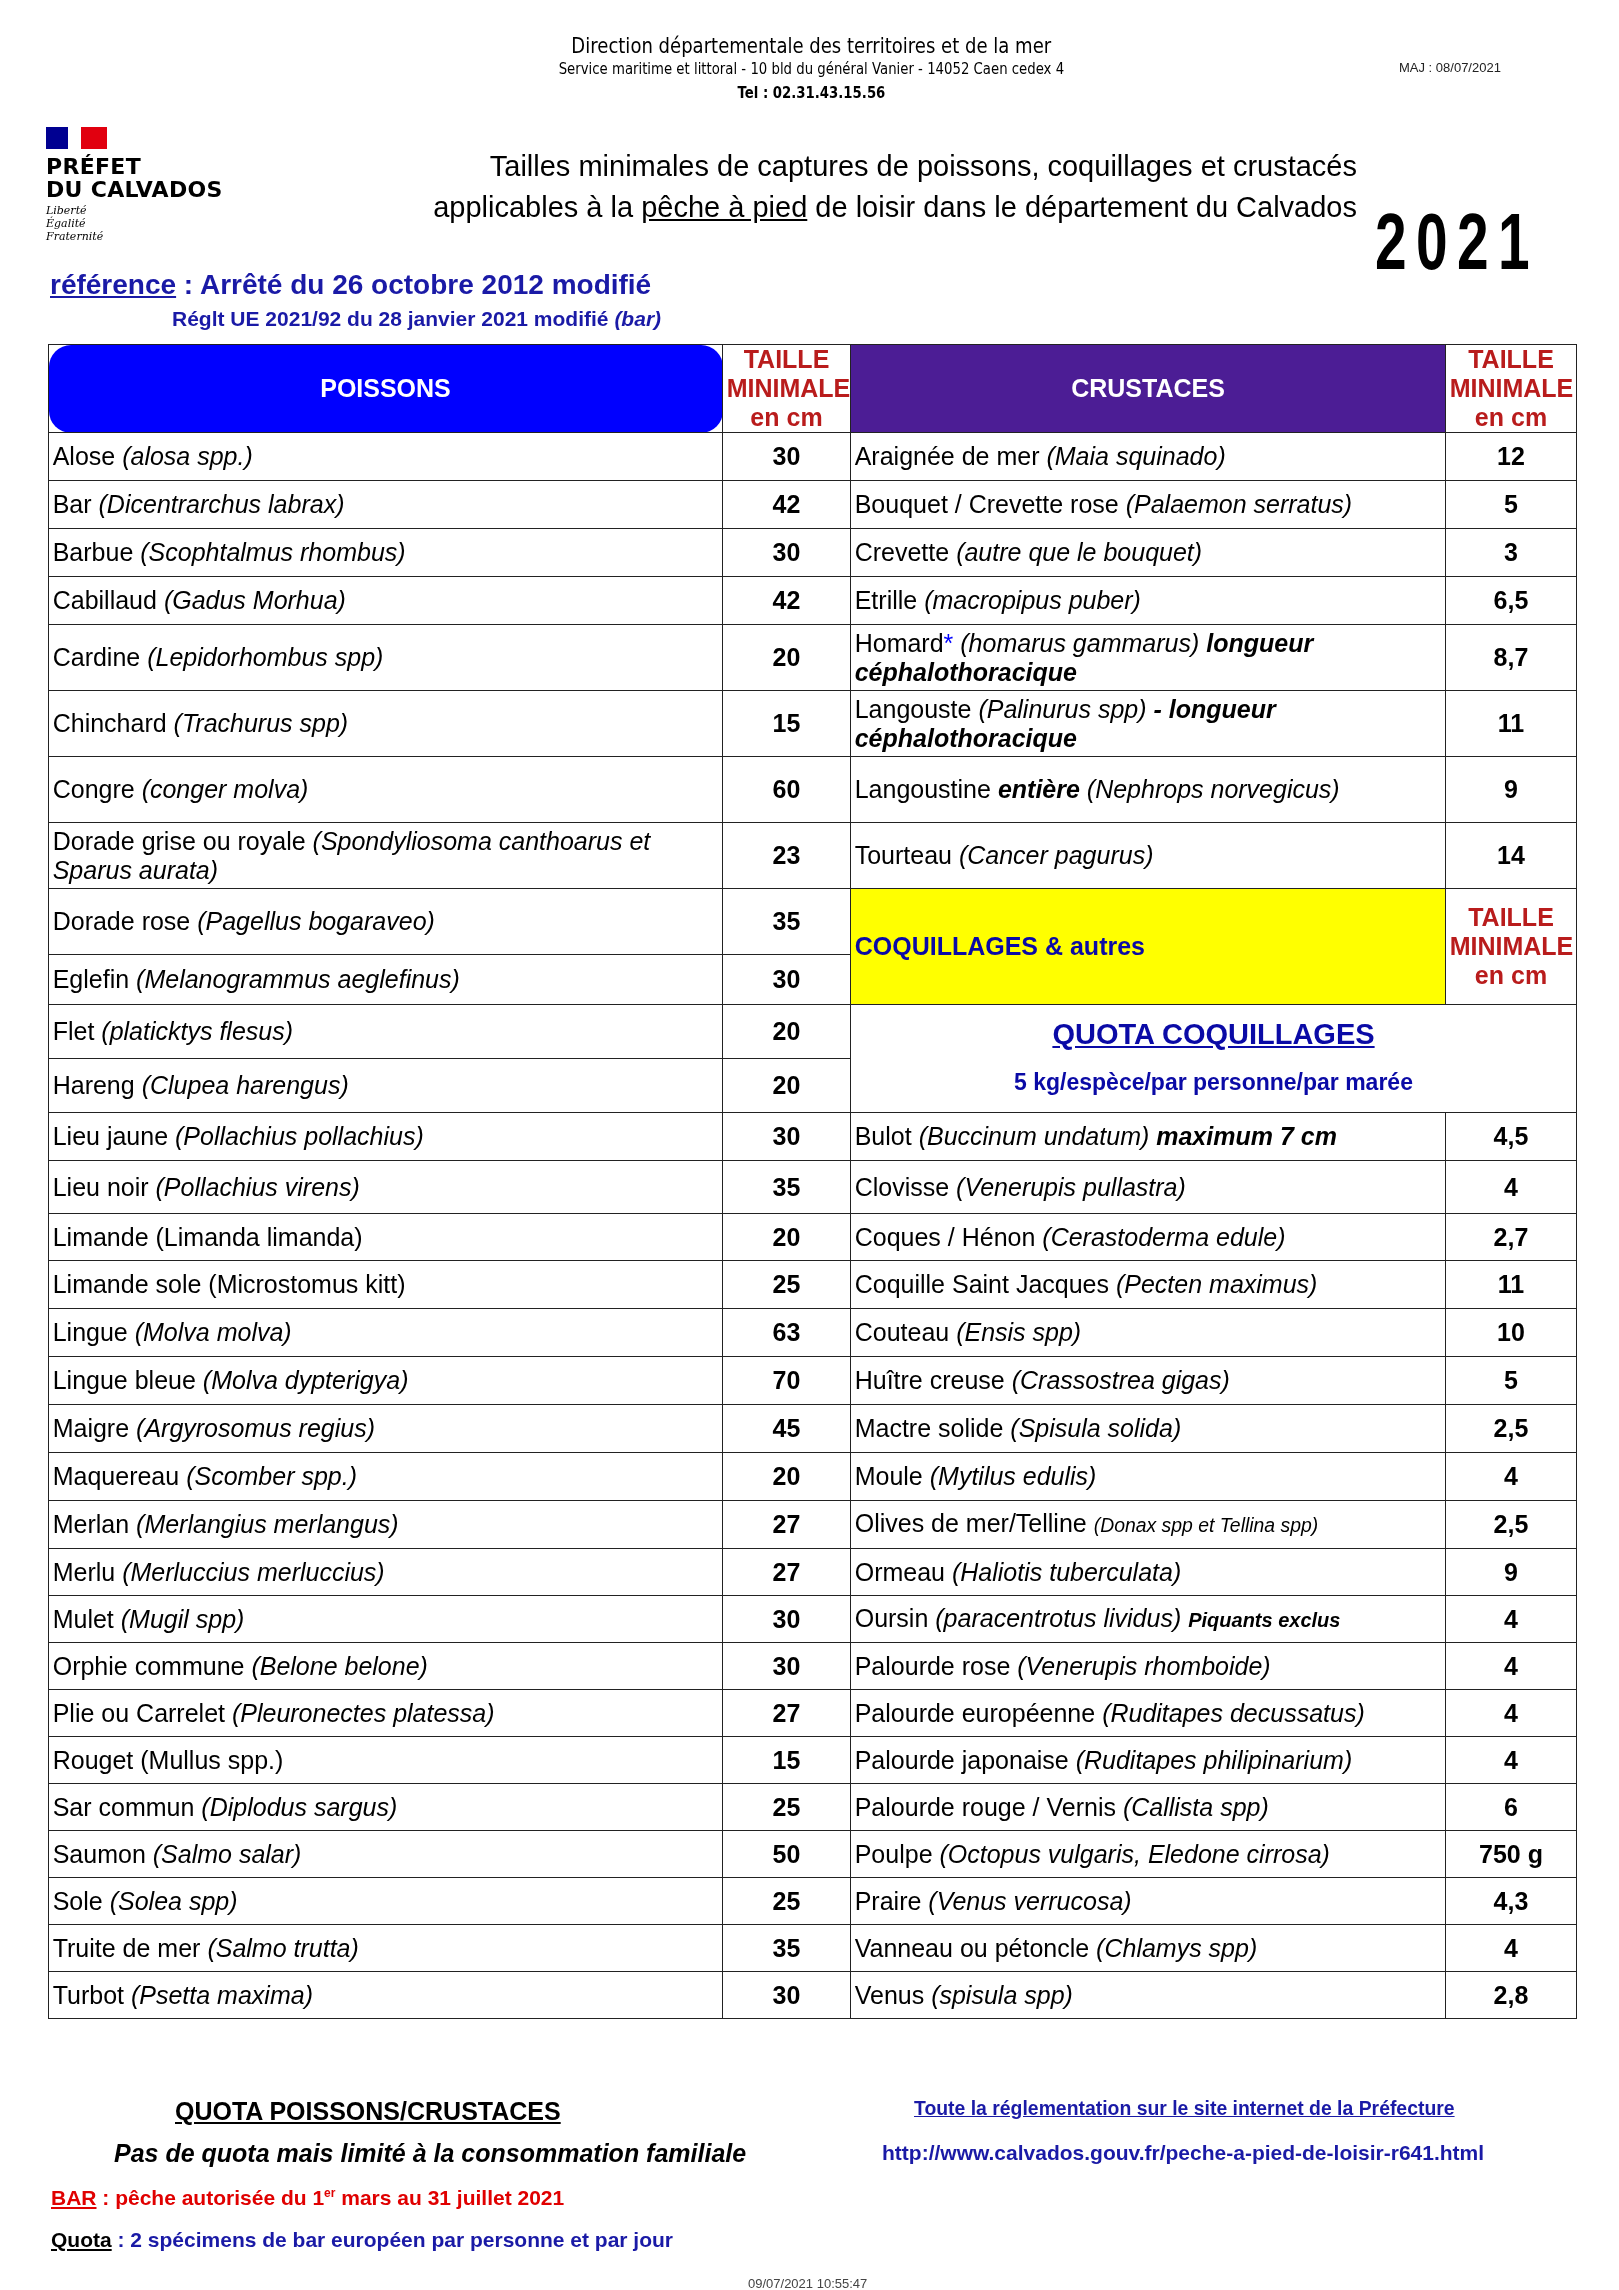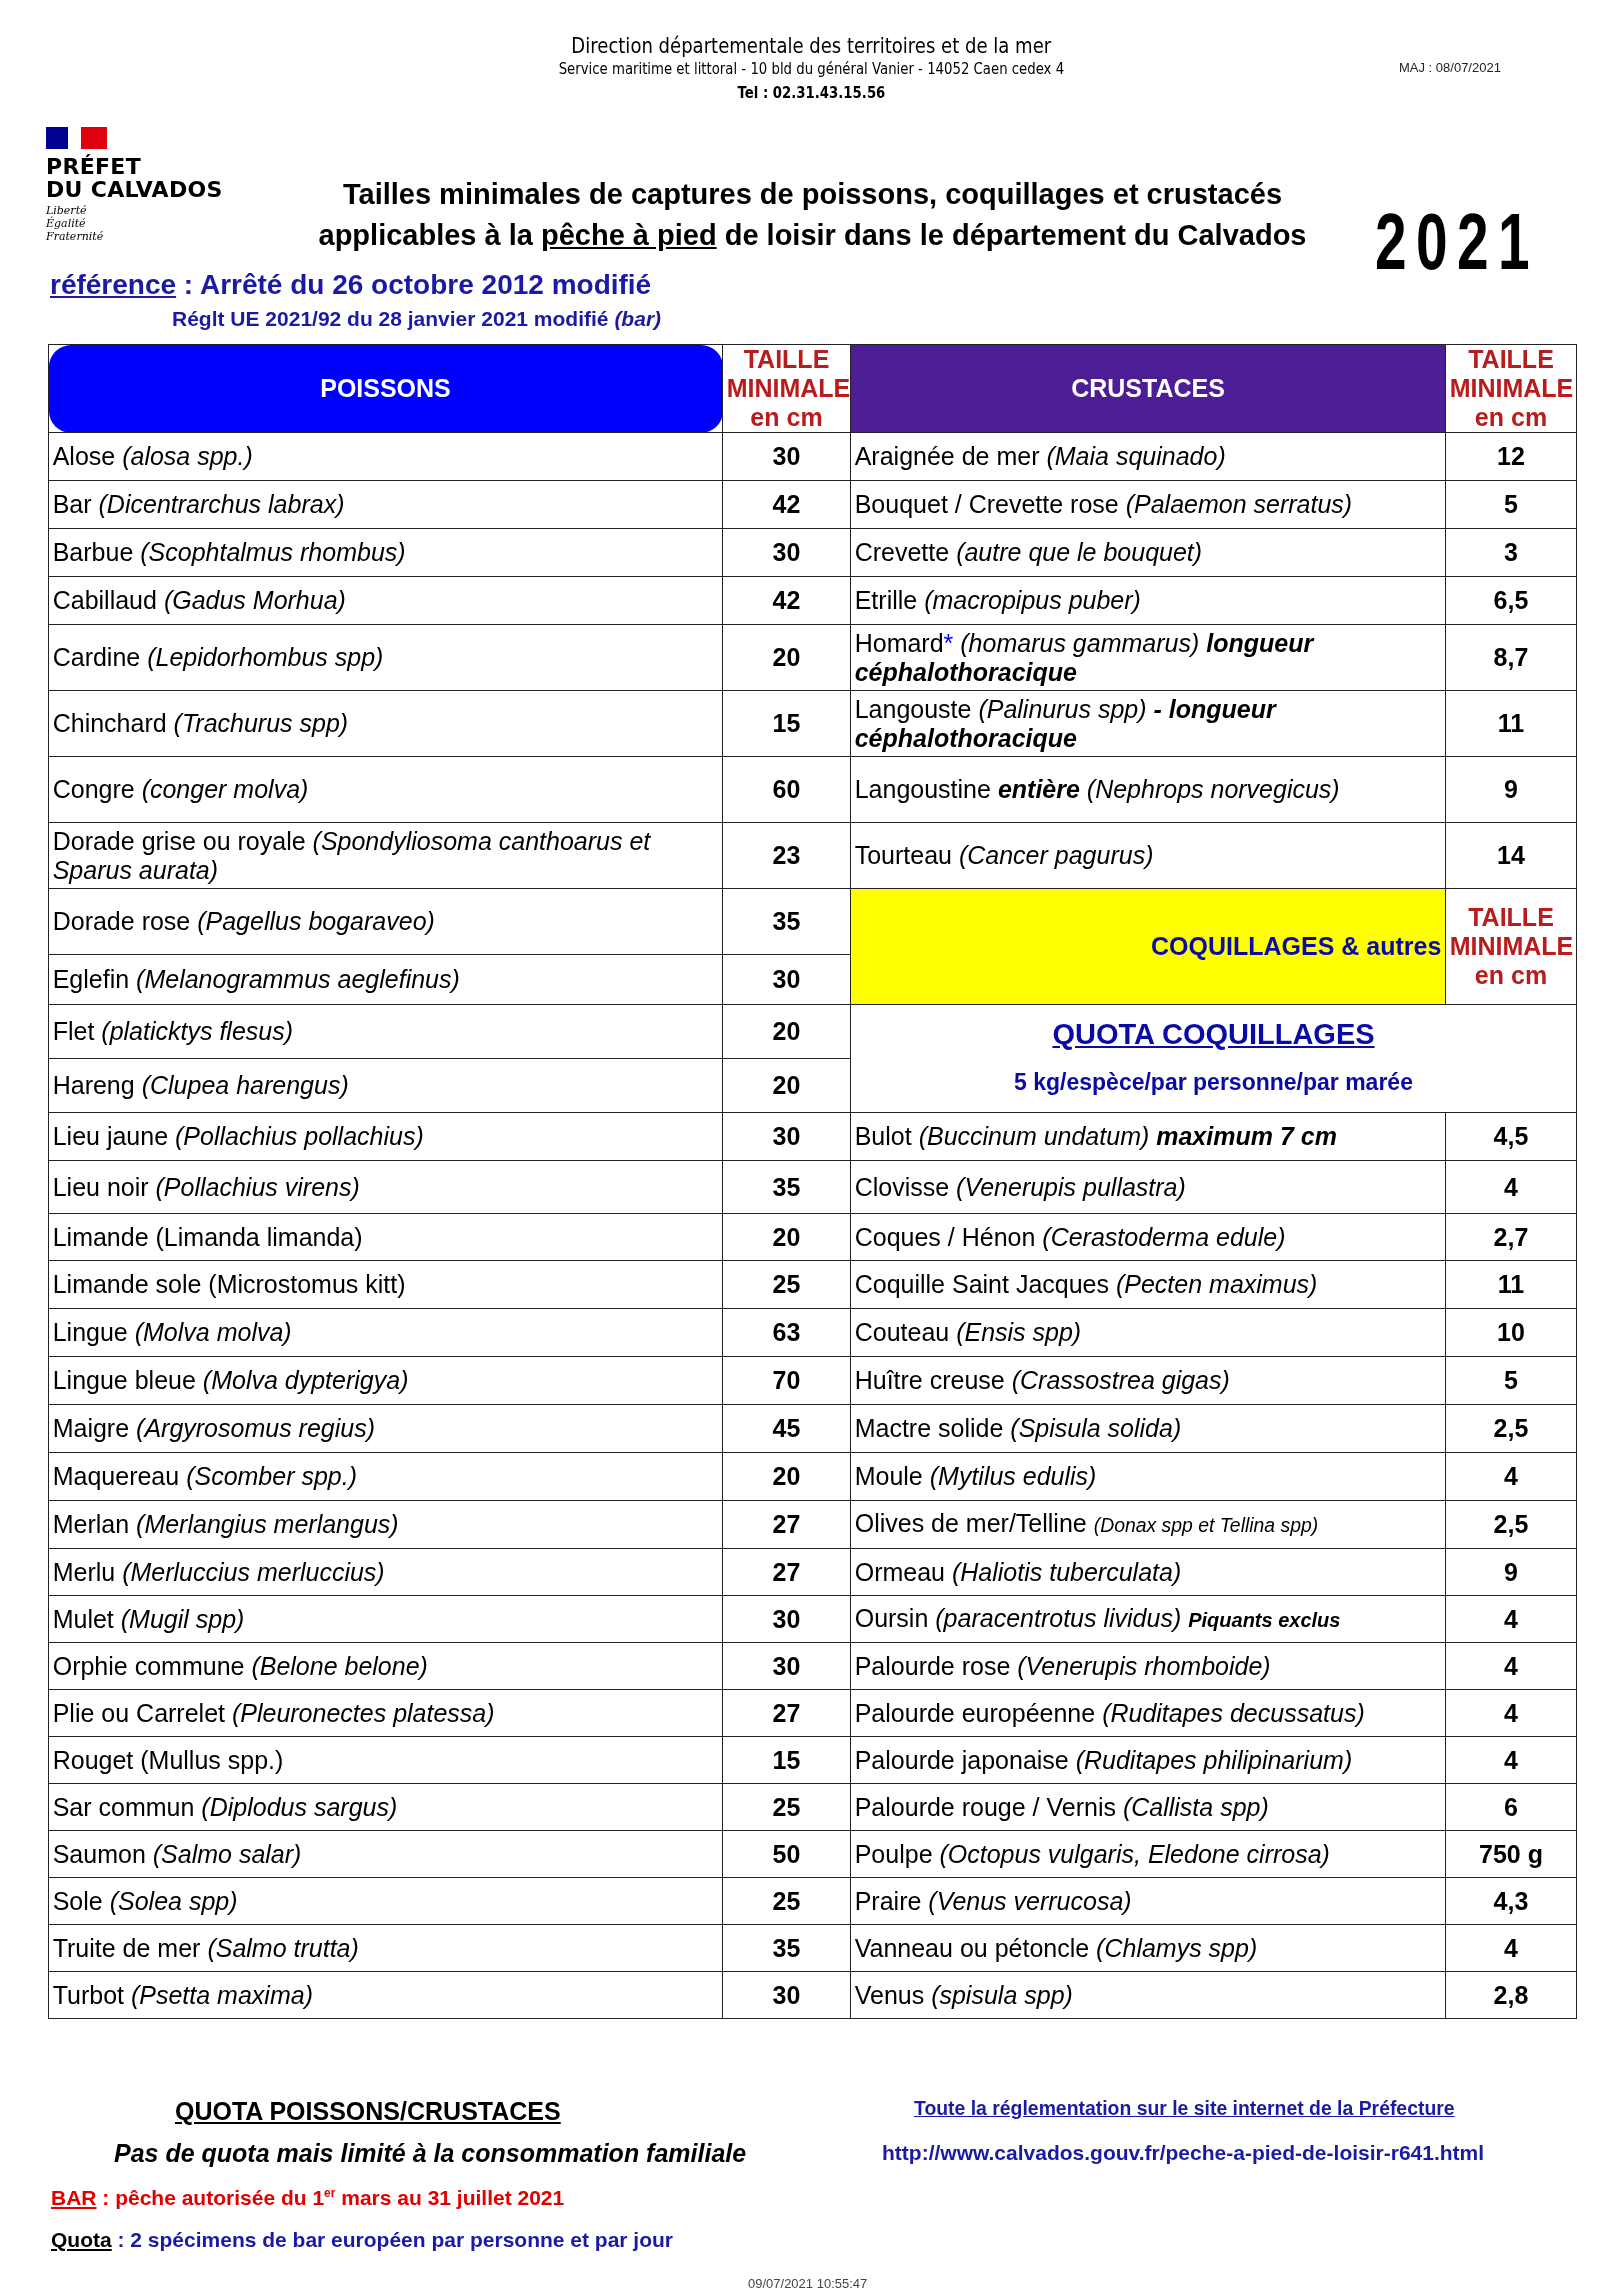--- a/index.html
+++ b/index.html
@@ -9,32 +9,32 @@
   .hdr2 { top: 59px; left: 0; width: 1620px; text-align: center; font-size: 16.6px; font-family: "DejaVu Sans", sans-serif; transform: scaleX(0.8); transform-origin: 817px 0; }
   .hdr3 { top: 83px; left: 0; width: 1620px; text-align: center; font-size: 16.6px; font-weight: bold; font-family: "DejaVu Sans", sans-serif; transform: scaleX(0.8); transform-origin: 817px 0; }
   .maj { top: 60px; left: 1399px; font-size: 13px; color: #222; }
   .logo { top: 127px; left: 46px; width: 222px; }
   .flag { width: 61px; height: 22px; display: flex; }
   .flag .b { width: 22px; background: #000091; }
   .flag .w { width: 13px; background: #fff; }
   .flag .r { width: 26px; background: #e1000f; }
   .logo .pref { font-weight: bold; font-size: 22px; line-height: 23px; margin-top: 5.5px; letter-spacing: 0.3px; font-family: "DejaVu Sans", sans-serif; }
   .logo .motto { font-family: "DejaVu Serif", serif; font-style: italic; font-size: 11px; line-height: 13px; margin-top: 3.7px; }
-  .title { top: 146px; left: 268px; width: 1089px; text-align: center; font-weight: bold; font-size: 29px; line-height: 41px; margin-top: 28px; }
+  .title { top: 146px; left: 268px; width: 1089px; text-align: right; font-weight: normal; font-size: 29px; line-height: 41px; }
   .title u { text-decoration: underline; }
   .year { top: 196px; left: 1375px; font-weight: bold; font-size: 79px; letter-spacing: 13px; transform: scaleX(0.72); transform-origin: 0 0; font-family: "Liberation Sans Narrow", "Liberation Sans", sans-serif; }
   .ref1 { top: 269px; left: 50px; font-size: 28px; font-weight: bold; color: #1a1aa6; }
   .ref1 u { text-decoration: underline; }
   .ref2 { top: 307px; left: 172px; font-size: 21px; font-weight: bold; color: #1a1aa6; }
   table.grid { position: absolute; top: 344px; left: 48px; border-collapse: collapse; width: 1528px; table-layout: fixed; }
   table.grid td { border: 1.8px solid #222; padding: 0 3.7px; font-size: 25px; height: 46px; vertical-align: middle; line-height: 29px; }
   table.grid td.val { text-align: center; font-weight: bold; }
   .h-poissons { background: #0000ff; color: #fff; font-weight: bold; text-align: center; font-size: 29px; }
   .h-crust { background: #ff00ff; color: #fff; font-weight: bold; text-align: center; font-size: 29px; }
-  .h-coq { background: #ffff00; color: #0a0aa6; font-weight: bold; text-align: right; font-size: 29px; margin-left: 20px; }
+  .h-coq { background: #ffff00; color: #0a0aa6; font-weight: bold; text-align: left; font-size: 29px; margin-left: 20px; }
   .h-taille { color: #b91c1c; font-weight: bold; text-align: center; font-size: 21px; line-height: 25px; }
   .quota-cell { text-align: center; color: #0a0aa6; font-weight: bold; }
   .quota-cell .qt { font-size: 29px; text-decoration: underline; display: block; margin-bottom: 18.5px; }
   .quota-cell .qs { font-size: 23px; display: block; }
   i { font-style: italic; }
   .star { color: #0000ff; }
   .small-it { font-size: 19.4px; }
   .small-b { font-size: 20px; font-weight: bold; font-style: italic; }
   .f-quota { top: 2097px; left: 175px; font-size: 25px; font-weight: bold; text-decoration: underline; }
   .f-link1 { top: 2097px; left: 914px; font-size: 19.4px; font-weight: bold; color: #1a1aa6; text-decoration: underline; }

